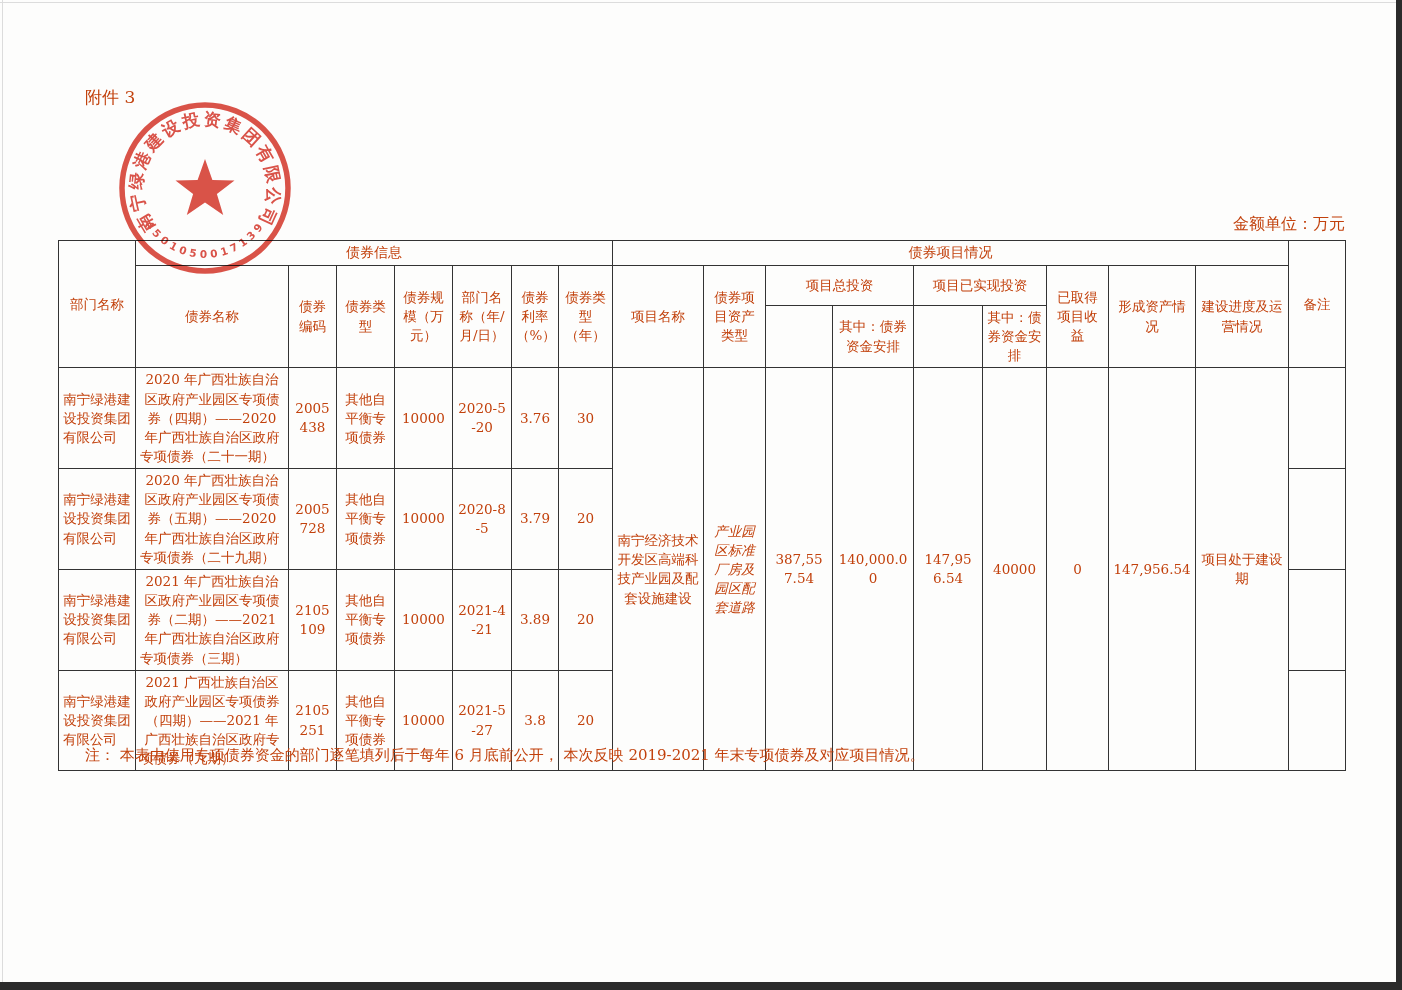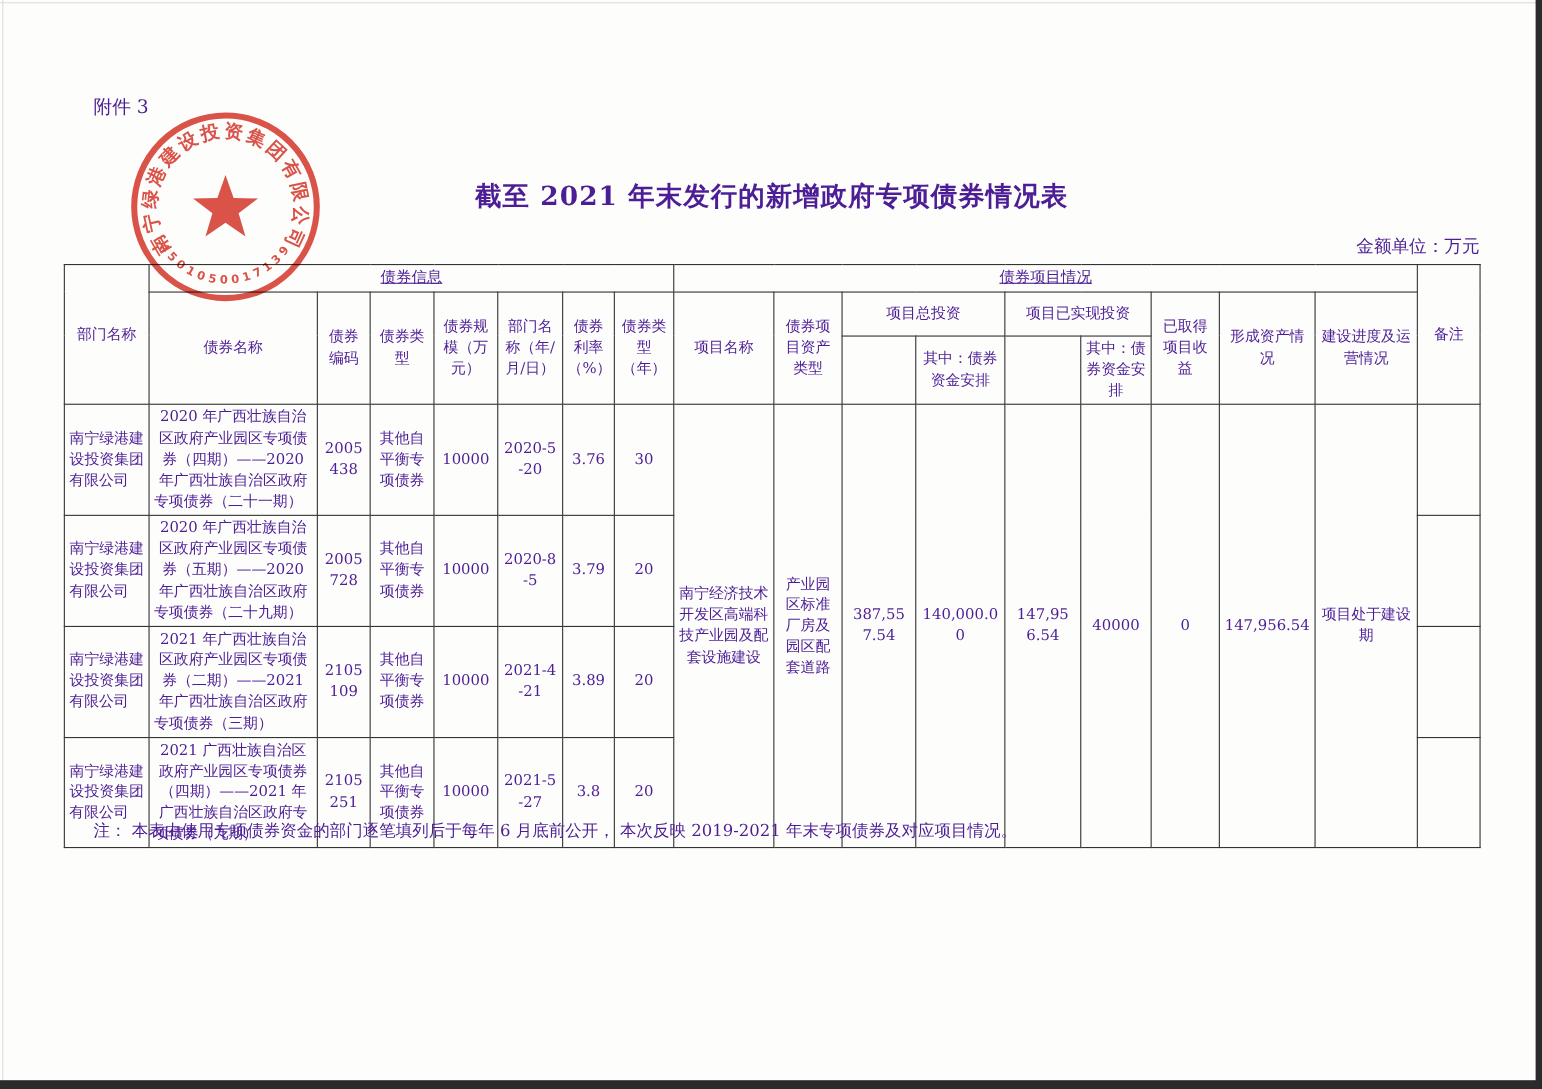--- a/index.html
+++ b/index.html
@@ -1,19 +1,19 @@
 <!DOCTYPE html>
 <html><head>
 <meta charset="utf-8">
 <style>
   html,body{margin:0;padding:0;}
   body{width:1402px;height:990px;overflow:hidden;background:#ffffff;}
   .page{
     position:relative;width:1402px;height:990px;background:#fdfdfc;
-    font-family:"DejaVu Serif","Liberation Serif",serif;color:#4c1d95;
+    font-family:"DejaVu Serif","Liberation Serif",serif;color:#c2410c;
   }
   .edge-top{position:absolute;left:0;top:2px;width:1402px;height:1px;background:#dcdcdc;}
   .edge-left{position:absolute;left:2px;top:0;width:1px;height:990px;background:#dcdcdc;}
   .edge-right-dark{position:absolute;right:0;top:0;width:6px;height:990px;background:#2b2b2b;}
   .edge-bottom-dark{position:absolute;left:0;bottom:0;width:1402px;height:8px;background:#2b2b2b;}
 
   .attachment{position:absolute;left:85px;top:86px;font-size:17px;}
   .doc-title{
     position:absolute;left:58px;top:162px;width:1287px;text-align:center;
     font-size:24px;font-weight:bold;letter-spacing:1px;
@@ -22,29 +22,29 @@
   .footnote{position:absolute;left:85px;top:746px;font-size:15px;}
 
   table.bond{
     position:absolute;left:58px;top:240px;width:1287px;
     border-collapse:collapse;table-layout:fixed;
   }
   .bond th,.bond td{
     border:1.5px solid #333;font-weight:normal;font-size:13.5px;line-height:1.42;
     text-align:center;vertical-align:middle;padding:2px 4px;word-break:break-all;
   }
-  .bond .band{font-size:14px;text-decoration:underline;}
+  .bond .band{font-size:14px;}
   .no-bottom{border-bottom:none;margin-top:23px;}
   .no-top{border-top:none;}
   .cell-dept{text-align:justify;text-align-last:left;padding:2px 10px;}
   .cell-name{text-align:justify;text-align-last:left;padding:2px 5px;}
   .cell-type{padding:2px 13px;text-align:left;margin-left:20px;}
   .pad-term{padding:2px 9px;}
   .proj-name{padding:2px 11px;}
-  .asset-type{padding:2px 9px;}
+  .asset-type{padding:2px 9px;font-style:italic;}
   .progress-cell{padding:2px 13px;}
   .num{font-size:13px;padding:2px 2px;}
   .num-wide{font-size:13px;padding:2px 1px;}
 
   .seal{
     position:absolute;left:114px;top:97px;width:182px;height:182px;
     opacity:0.87;mix-blend-mode:multiply;z-index:5;pointer-events:none;
   }
 </style>
 </head>
@@ -67,21 +67,20 @@
     <circle cx="91" cy="91" r="83" fill="none" stroke="#d6392e" stroke-width="5.5"></circle>
     <polygon fill="#d6392e" points="91,62 98.4,82.9 120.5,83.4 102.9,96.9 109.2,118.1 91,105.5 72.8,118.1 79.1,96.9 61.5,83.4 83.6,82.9"></polygon>
     <text font-size="17" font-weight="bold" fill="#d6392e" font-family="DejaVu Serif, Liberation Serif, serif">
       <textPath href="#sealTop" startOffset="0" textLength="275">南宁绿港建设投资集团有限公司</textPath>
     </text>
     <text font-size="10.5" font-weight="bold" fill="#d6392e" font-family="DejaVu Sans, Liberation Sans, sans-serif">
       <textPath href="#sealBottom" startOffset="4" textLength="140">4501050017139</textPath>
     </text>
   </svg>
 
-  <div class="doc-title">截至 2021 年末发行的新增政府专项债券情况表</div>
   <div class="unit-note">金额单位：万元</div>
 
   <table class="bond">
     <colgroup>
       <col style="width:77px">
         <col style="width:153px">
         <col style="width:48px">
         <col style="width:58px">
       <col style="width:58px">
         <col style="width:59px">

